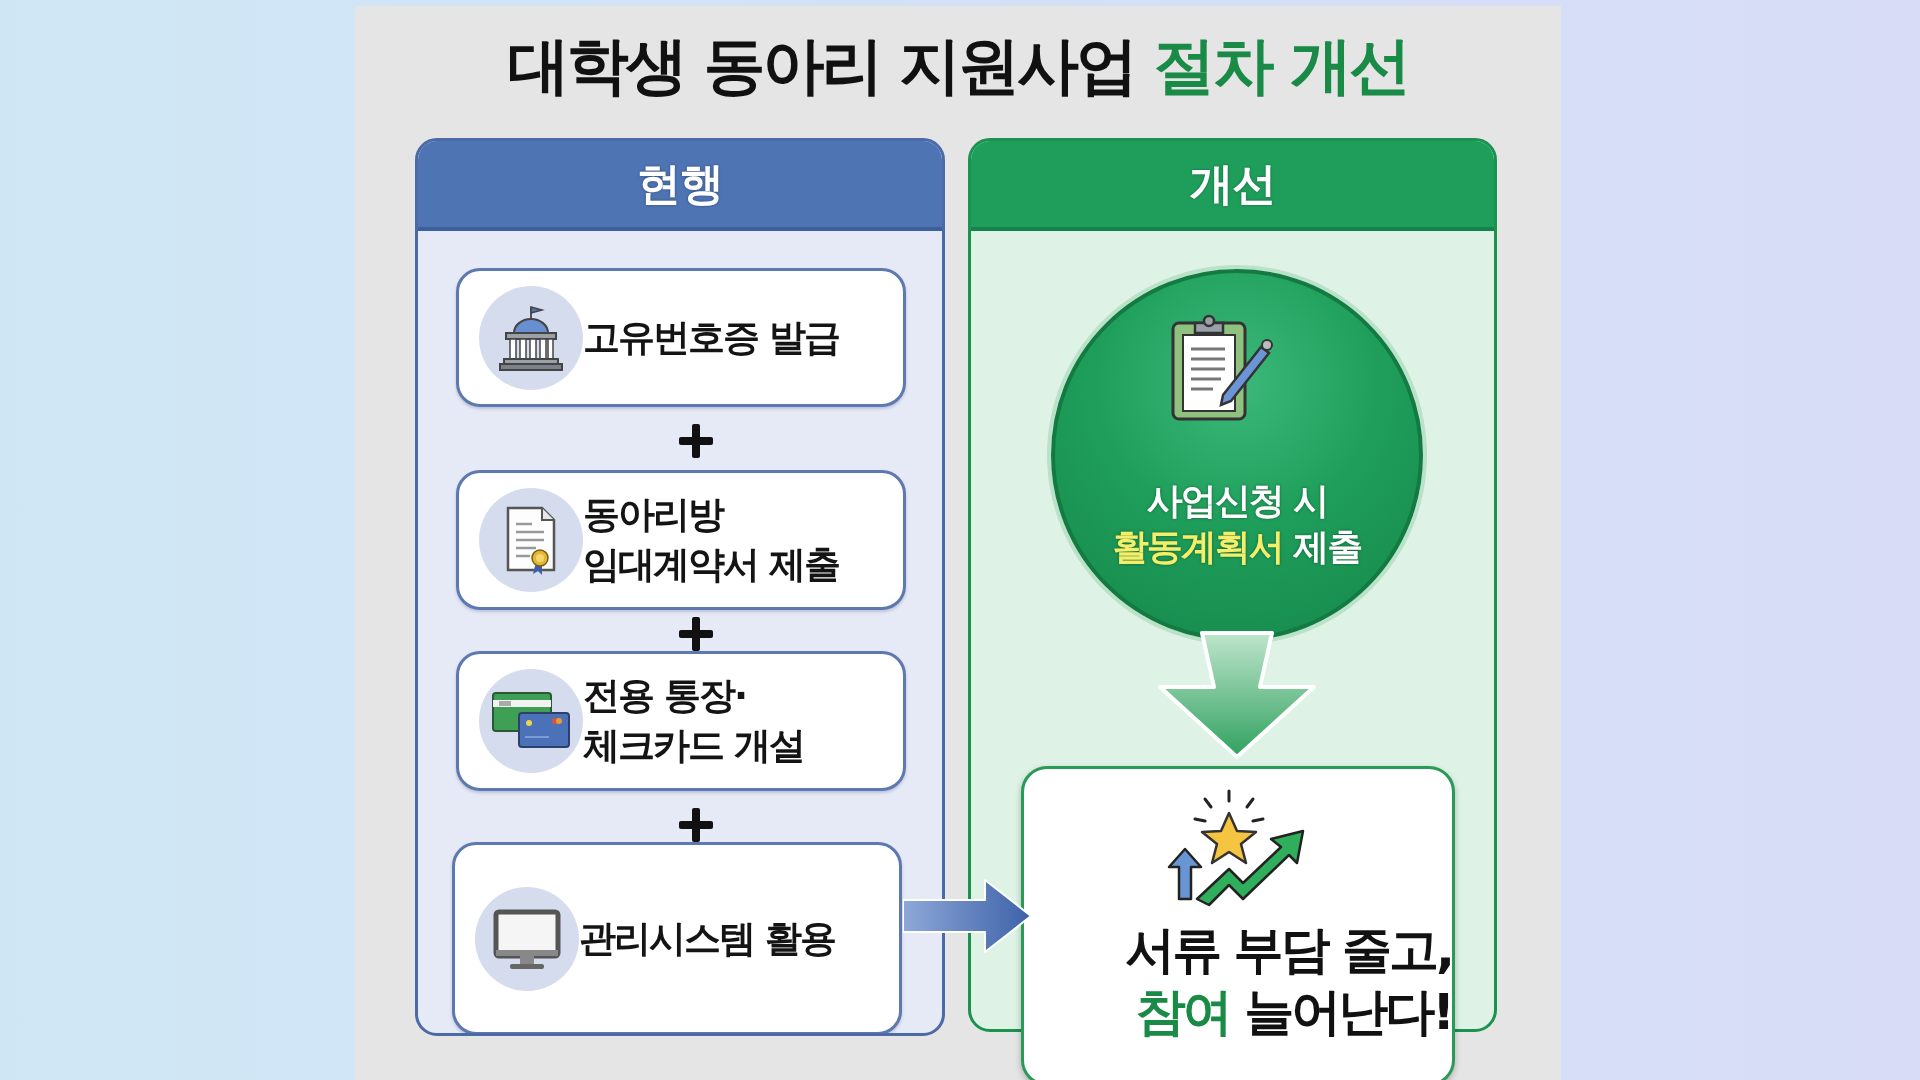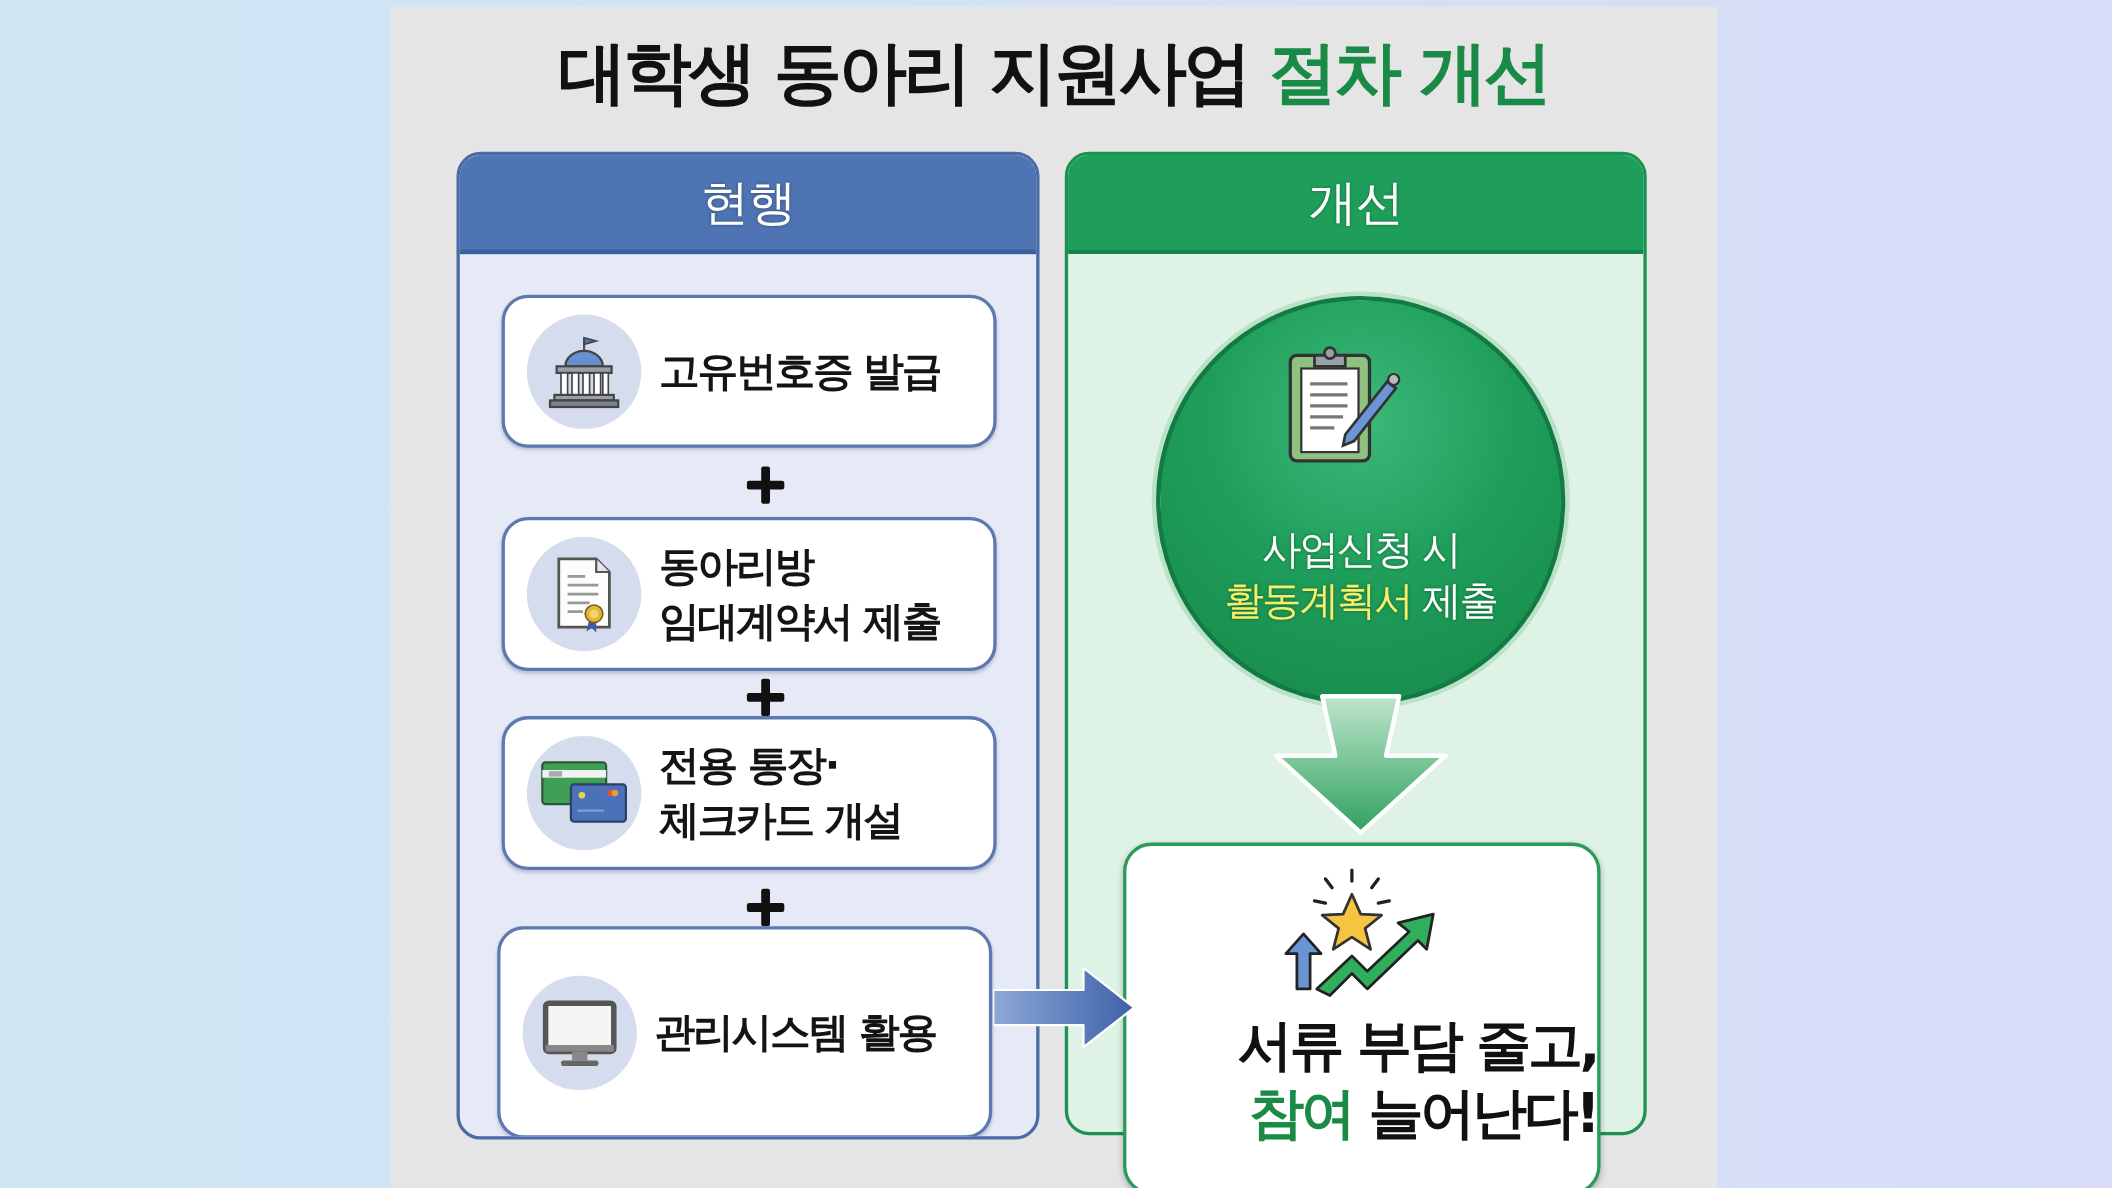--- a/index.html
+++ b/index.html
@@ -27,61 +27,61 @@
   .panel-left {
     left: 60px; top: 132px; width: 530px; height: 898px;
     background: #e6eaf6; border: 3px solid #4a6aa8;
   }
   .panel-right {
     left: 613px; top: 132px; width: 529px; height: 894px;
     background: #dff2e6; border: 3px solid #1b9350;
   }
   .panel-head {
     height: 90px; display: flex; align-items: center; justify-content: center;
-    font-size: 44px; font-weight: normal; color: #ffffff; letter-spacing: -1px;
+    font-size: 44px; font-weight: bold; color: #ffffff; letter-spacing: -1px;
     text-shadow: 0 0 3px rgba(0,0,0,0.35);
   }
   .panel-left .panel-head { background: #4f74b3; border-bottom: 4px solid #3c5f9e; }
   .panel-right .panel-head { background: #1f9e5b; border-bottom: 4px solid #15834a; }
 
   
   .step {
     position: absolute; left: 38px; width: 450px;
     background: #ffffff; border: 3px solid #5d79b0; border-radius: 24px;
     box-shadow: 0 2px 3px rgba(60,80,130,0.25);
     display: flex; align-items: center;
   }
   .step .ic {
     width: 104px; height: 104px; border-radius: 50%;
     background: #d5dcee; margin-left: 20px; flex: 0 0 auto;
     display: flex; align-items: center; justify-content: center;
   }
   .step .txt {
-    margin-left: 16px; font-size: 37px; font-weight: bold; color: #141414;
+    font-size: 37px; font-weight: bold; color: #141414;
     letter-spacing: -2px; line-height: 50px;
   }
   .plus {
     position: absolute; left: 258px; width: 40px; height: 40px;
   }
   .plus::before, .plus::after {
     content: ""; position: absolute; background: #111; border-radius: 2px;
   }
   .plus::before { left: 16px; top: 3px; width: 8px; height: 34px; }
   .plus::after { left: 3px; top: 16px; width: 34px; height: 8px; }
 
   
   .big-circle {
     position: absolute; left: 80px; top: 128px; width: 372px; height: 372px; border-radius: 50%;
     background: radial-gradient(circle at 50% 30%, #3cb97a 0%, #1f9e5b 45%, #15874a 100%);
     border: 4px solid #137a42;
     box-shadow: 0 0 0 4px #b9e2c8;
   }
   .circle-text {
     position: absolute; left: 0; top: 205px; width: 100%; text-align: center;
-    font-size: 36px; font-weight: normal; color: #ffffff; letter-spacing: -2px; line-height: 46px;
+    font-size: 36px; font-weight: bold; color: #ffffff; letter-spacing: -2px; line-height: 46px;
     text-shadow: 0 0 3px rgba(0,60,20,0.6);
   }
   .circle-text .yl { color: #f4ee6a; }
   .down-arrow { position: absolute; left: 183px; top: 490px; }
   .result {
     position: absolute; left: 50px; top: 625px; width: 434px; height: 320px;
     background: #ffffff; border: 3px solid #2a9a57; border-radius: 26px;
     box-shadow: 0 3px 6px rgba(0,0,0,0.25);
   }
   .result-text {

